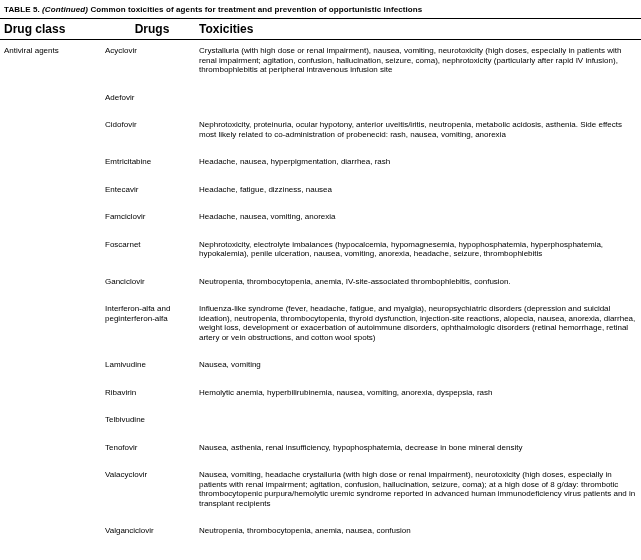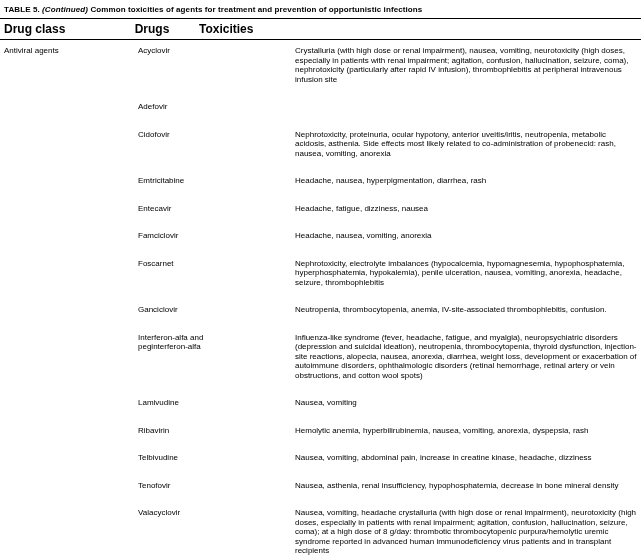--- a/index.html
+++ b/index.html
@@ -30,24 +30,23 @@
   }
   .hdr .c2 { text-align: center; }
   .hdr .c3 { text-align: left; }
   .tbl { padding: 6px 4px 0 4px; }
   .row {
     display: grid;
     grid-template-columns: 101px 94px 1fr;
     font-size: 8px;
     line-height: 9.5px;
     margin-bottom: 18px;
-    gap: 33px;
   }
   .cell { padding-right: 6px; }
-  .tox-cell { padding-right: 0; margin-left: 30px; }
+  .tox-cell { padding-right: 0; }
 </style>
 </head>
 <body>
 
 <div class="page">
 
   <div class="title">
     <span>TABLE 5.</span>
     <span class="continued">(Continued)</span>
     <span>Common toxicities of agents for treatment and prevention of opportunistic infections</span>
@@ -126,21 +125,20 @@
 
     <div class="row">
       <div class="cell class-cell"></div>
       <div class="cell drug-cell">Ribavirin</div>
       <div class="cell tox-cell">Hemolytic anemia, hyperbilirubinemia, nausea, vomiting, anorexia, dyspepsia, rash</div>
     </div>
 
     <div class="row">
       <div class="cell class-cell"></div>
       <div class="cell drug-cell">Telbivudine</div>
-      <div class="cell tox-cell">Nausea, vomiting, abdominal pain, increase in creatine kinase, headache, dizziness</div>
     </div>
 
     <div class="row">
       <div class="cell class-cell"></div>
       <div class="cell drug-cell">Tenofovir</div>
       <div class="cell tox-cell">Nausea, asthenia, renal insufficiency, hypophosphatemia, decrease in bone mineral density</div>
     </div>
 
     <div class="row">
       <div class="cell class-cell"></div>

